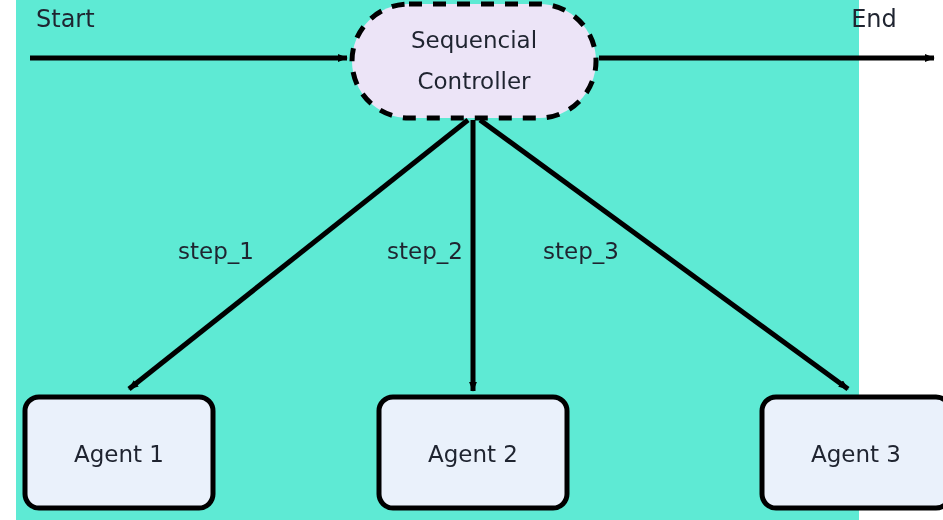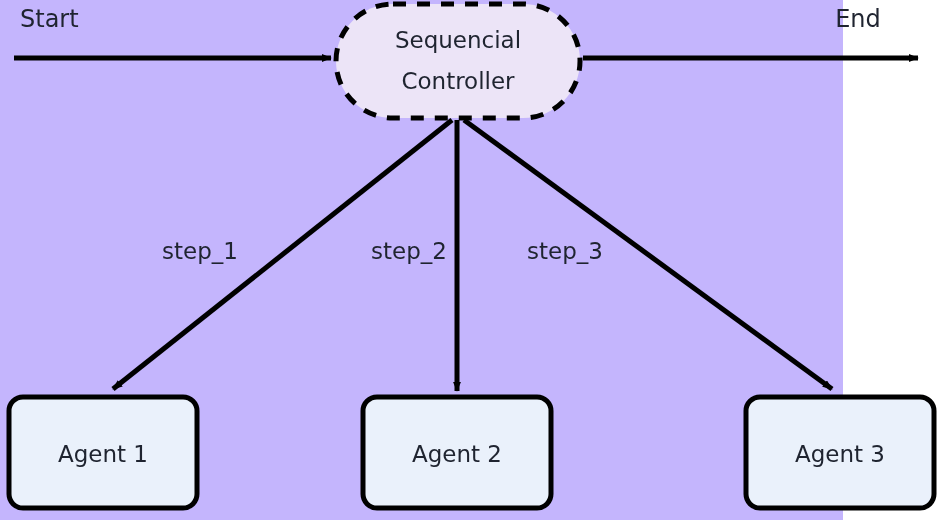--- a/index.html
+++ b/index.html
@@ -10,21 +10,22 @@
   body {
     width: 943px;
     height: 520px;
     font-family: "DejaVu Sans", "Liberation Sans", sans-serif;
     overflow: hidden;
   }
   #diagram-root {
     position: relative;
     width: 843px;
     height: 520px;
-    background: #c4b5fd;
+    background: #5eead4;
+    margin-left: 16px;
   }
   svg.canvas {
     position: absolute;
     top: 0;
     left: 0;
     width: 943px;
     height: 520px;
   }
   .node-label,
   .edge-label,

